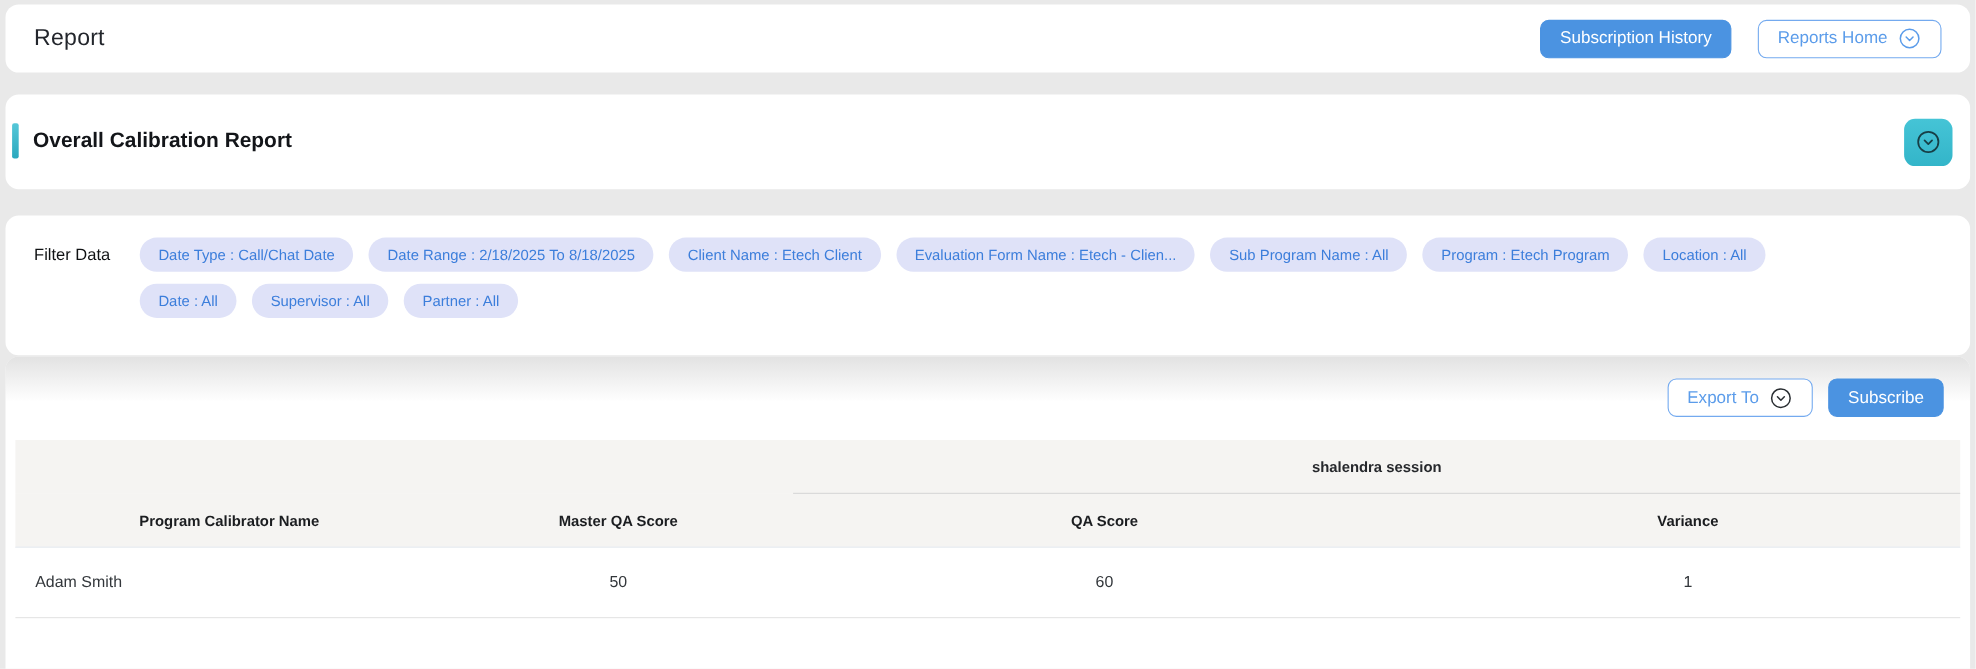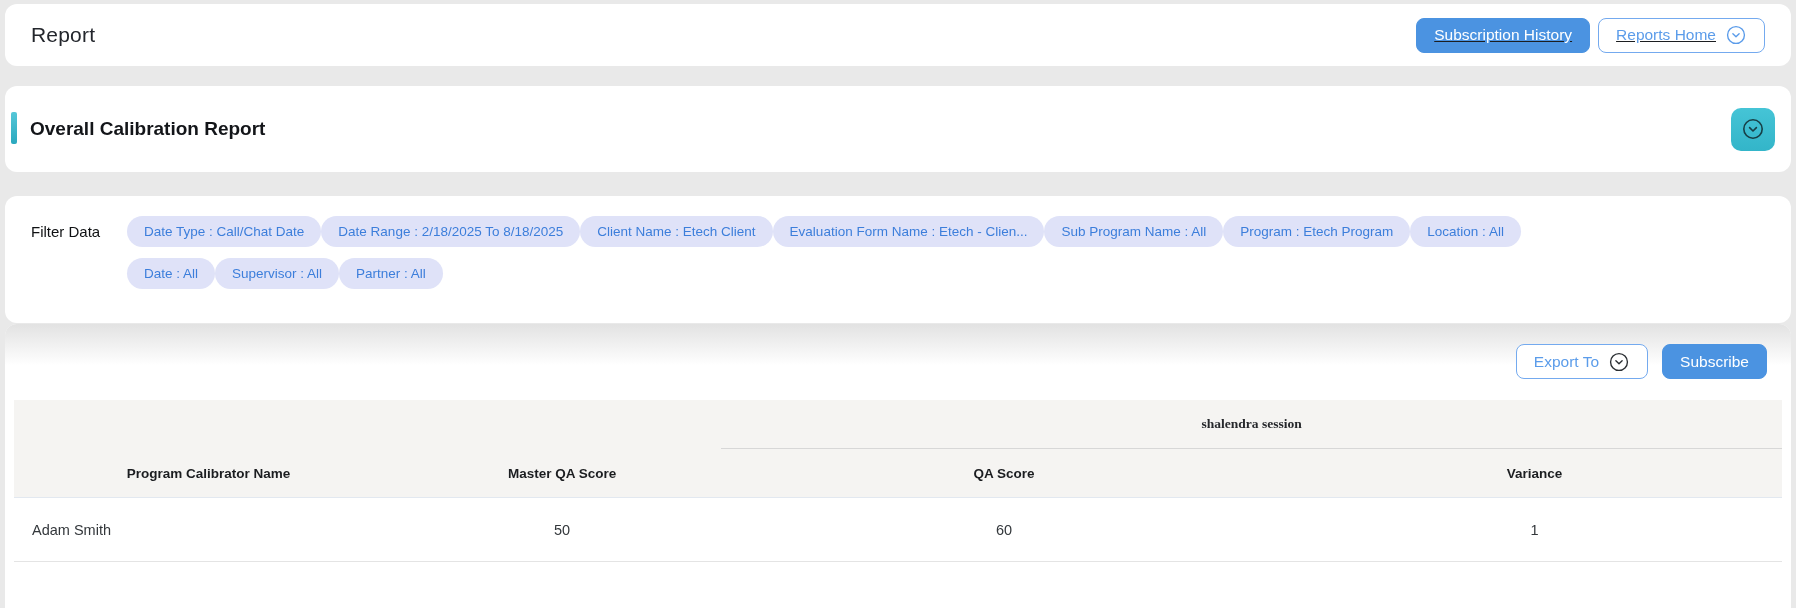--- a/index.html
+++ b/index.html
@@ -11,58 +11,58 @@
     overflow:hidden;
     color:#1c1e21;
   }
   .card {
     position:absolute; left:5px; right:5px;
     background:#ffffff; border-radius:12px;
   }
   
   #header-card { top:4px; height:62px; display:flex; align-items:center; padding:0 26px; }
   .page-title { font-size:21px; font-weight:500; color:#23262c; letter-spacing:.2px; }
-  .header-actions { margin-left:auto; display:flex; gap:8px;text-decoration:underline; }
+  .header-actions { margin-left:auto; display:flex; gap:24px; }
   .btn { display:inline-flex; align-items:center; justify-content:center; gap:9px;
          height:35px; padding:0 17px; border-radius:8px; font-size:15.5px; cursor:pointer;
          font-family:"Liberation Sans", sans-serif; white-space:nowrap; }
   .btn-primary { background:#4b93e1; color:#fff; border:1px solid #4b93e1; }
   .btn-outline { background:#fff; color:#5b9cea; border:1px solid #74aaef; }
   .circ-icon { width:22px; height:22px; display:inline-block; }
   .circ-icon svg { width:100%; height:100%; display:block; }
   
   #section-card { top:86px; height:86px; display:flex; align-items:center; padding:0 16px 0 0; }
   .accent-bar { position:absolute; left:6px; top:26px; width:6px; height:32px; border-radius:2px;
                 background:linear-gradient(180deg,#55c7d8,#2aa8be); }
   .section-title { font-size:19px; font-weight:700; color:#131519; margin-left:25px; }
   .collapse-btn { margin-left:auto; width:44px; height:43px; border-radius:10px; border:none;
                   background:linear-gradient(180deg,#45c4d6,#33b5c9); color:#173f46;
                   display:flex; align-items:center; justify-content:center; cursor:pointer; }
   .collapse-btn .circ-icon { width:24px; height:24px; }
   
   #filter-card { top:196px; height:127px; padding:20px 26px; display:flex; align-items:flex-start; }
   .filter-label { font-size:15px; font-weight:400; color:#0f1113; line-height:31px; width:96px; flex:0 0 96px; }
   .pill-rows { display:flex; flex-direction:column; gap:11px; }
-  .pill-row { display:flex; }
+  .pill-row { display:flex; gap:14px; }
   .pill { background:#dfe2f8; color:#3c7edb; font-size:13.5px; line-height:31px; height:31px;
           padding:0 17px; border-radius:16px; white-space:nowrap; cursor:default; }
   
   #content-card { top:324px; height:339px; }
   #content-card .top-shade { position:absolute; top:0; left:0; right:0; height:46px;
           background:linear-gradient(180deg,#e2e2e2 0%, rgba(255,255,255,0) 90%);
           border-radius:12px 12px 0 0; pointer-events:none; }
   .toolbar { position:absolute; top:20px; right:24px; display:flex; gap:14px; z-index:2; }
   .toolbar .btn-outline .circ-icon { color:#2b2f33; }
   
   .report-table { position:absolute; top:76px; left:9px; right:9px; }
   .trow { display:grid; grid-template-columns:22% 18% 32% 28%; }
   .thead-bg { background:#f5f4f2; }
   .group-row .gcell { height:49px; display:flex; align-items:center; justify-content:center; }
   .group-span { grid-column:3 / 5; border-bottom:1px solid #d7d7d7; }
-  .group-title { font-size:13.5px; font-weight:600; color:#26282c;font-family:Liberation Serif, serif; }
+  .group-title { font-size:13.5px; font-weight:600; color:#26282c; }
   .head-row .hcell { height:48px; display:flex; align-items:center; justify-content:center;
                      font-size:13.5px; font-weight:700; color:#1b1d20; }
   .head-row { border-bottom:1px solid #e2e8f0; }
   .data-row { background:#fff; border-bottom:1px solid #e4e4e4; }
   .data-row .dcell { height:63px; display:flex; align-items:center; justify-content:center;
                      font-size:14.5px; color:#33373b; }
   .data-row .dcell.first { justify-content:flex-start; padding-left:18px; }
 </style>
 </head>
 <body>

